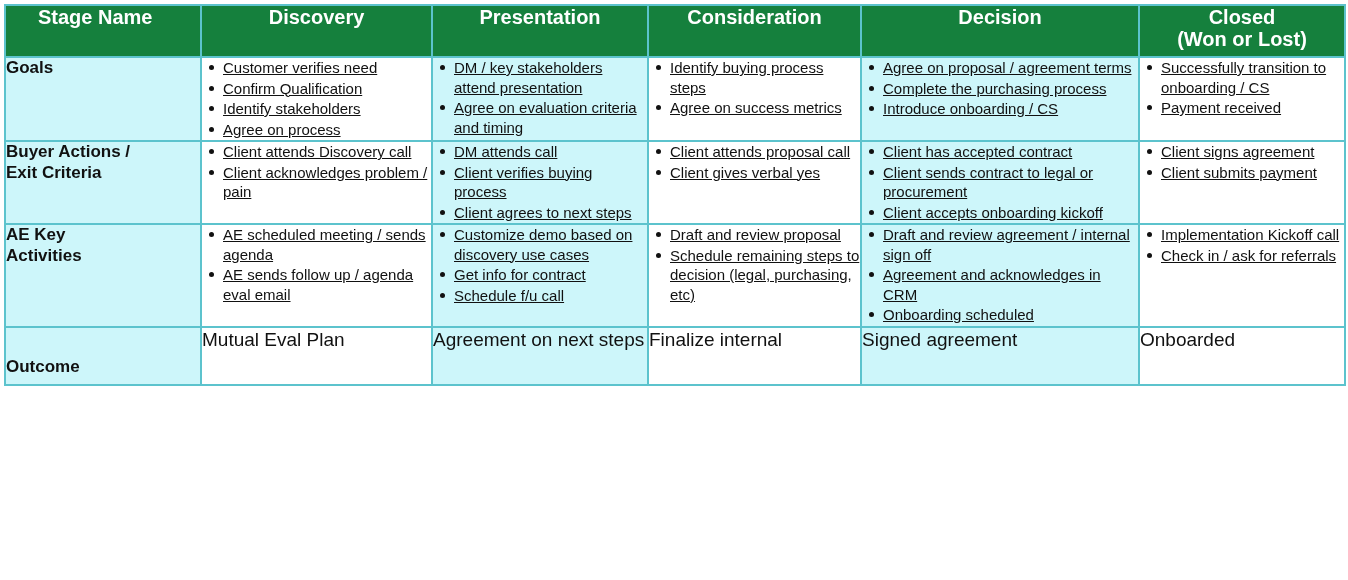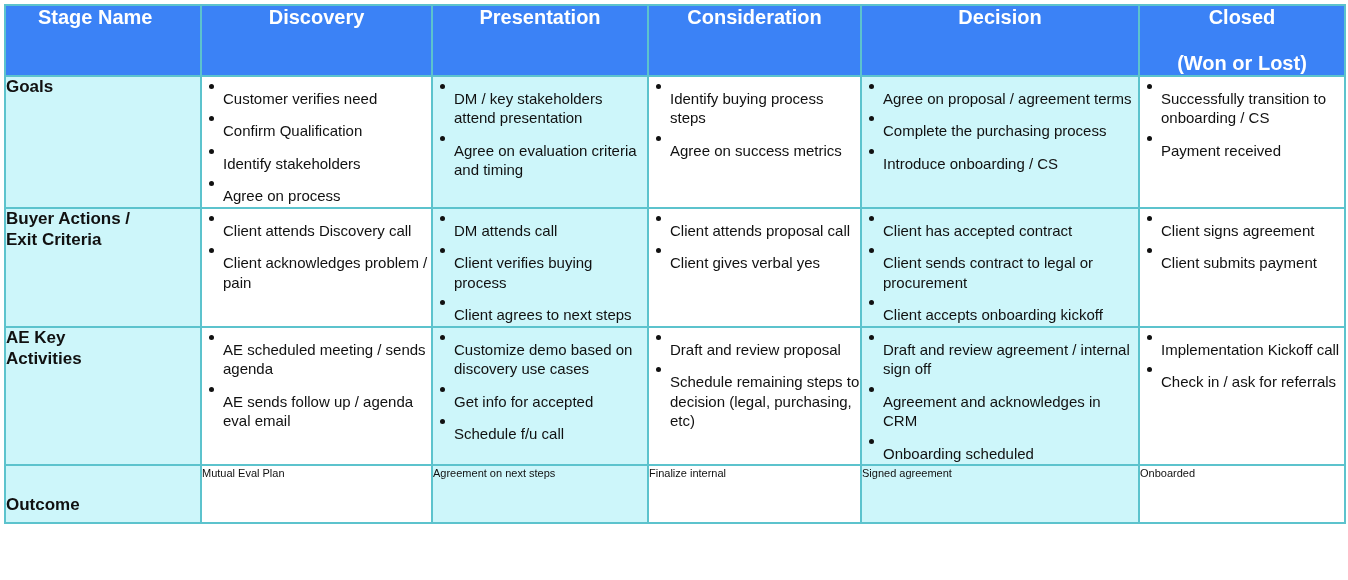--- a/index.html
+++ b/index.html
@@ -37,36 +37,36 @@
   
   col.c-label { width: 196px; }
   col.c-1     { width: 231px; }
   col.c-2     { width: 216px; }
   col.c-3     { width: 213px; }
   col.c-4     { width: 278px; }
   col.c-5     { width: 206px; }
 
   
   thead th {
-    background: #3b82f6;
+    background: #15803d;
     color: #ffffff;
     font-weight: bold;
     font-size: 20px;
     line-height: 1.12;
     text-align: center;
     vertical-align: middle;
     height: 52px;
     padding: 4px 6px;
     border-color: #5cc1c6;
   }
   thead th.stage-name-head {
     text-align: left;
     padding-left: 32px;
   }
-  thead th .hdr-l2 { display: block; margin-top: 24px; }
+  thead th .hdr-l2 { display: block; }
 
   
   td.rowlabel {
     background: #cdf6fa;
     font-weight: bold;
     font-size: 17px;
     line-height: 1.22;
     color: #111111;
     padding: 12px 8px 12px 16px;
   }
@@ -87,36 +87,37 @@
     text-align: center;
     vertical-align: middle;
     font-style: italic;
     font-size: 17px;
     height: 55px;
     padding: 6px 8px;
   }
 
   
   td.outcome {
-    font-size: 11px;
+    font-size: 19px;
     line-height: 1.30;
     padding: 12px 10px 12px 12px;
     height: 58px;
   }
 
   
   ul.bullets {
     margin: 0;
     padding: 0 0 0 21px;
     list-style: none;
   }
   ul.bullets li {
     position: relative;
     margin: 0 0 1px 0;
-    padding: 12px 0 0 0;
+    padding: 0 0 0 0;
+    text-decoration: underline;
   }
   ul.bullets li::before {
     content: "";
     position: absolute;
     left: -14px;
     top: 7px;
     width: 5px;
     height: 5px;
     border-radius: 50%;
     background: #111111;
@@ -234,21 +235,21 @@
         </td>
         <td class="cell white">
           <ul class="bullets">
               <li>AE scheduled meeting / sends agenda</li>
               <li>AE sends follow up / agenda eval email</li>
             </ul>
         </td>
         <td class="cell cyan">
           <ul class="bullets">
               <li>Customize demo based on discovery use cases</li>
-              <li>Get info for accepted</li>
+              <li>Get info for contract</li>
               <li>Schedule f/u call</li>
             </ul>
         </td>
         <td class="cell white">
           <ul class="bullets">
               <li>Draft and review proposal</li>
               <li>Schedule remaining steps to decision (legal, purchasing, etc)</li>
             </ul>
         </td>
         <td class="cell cyan">

